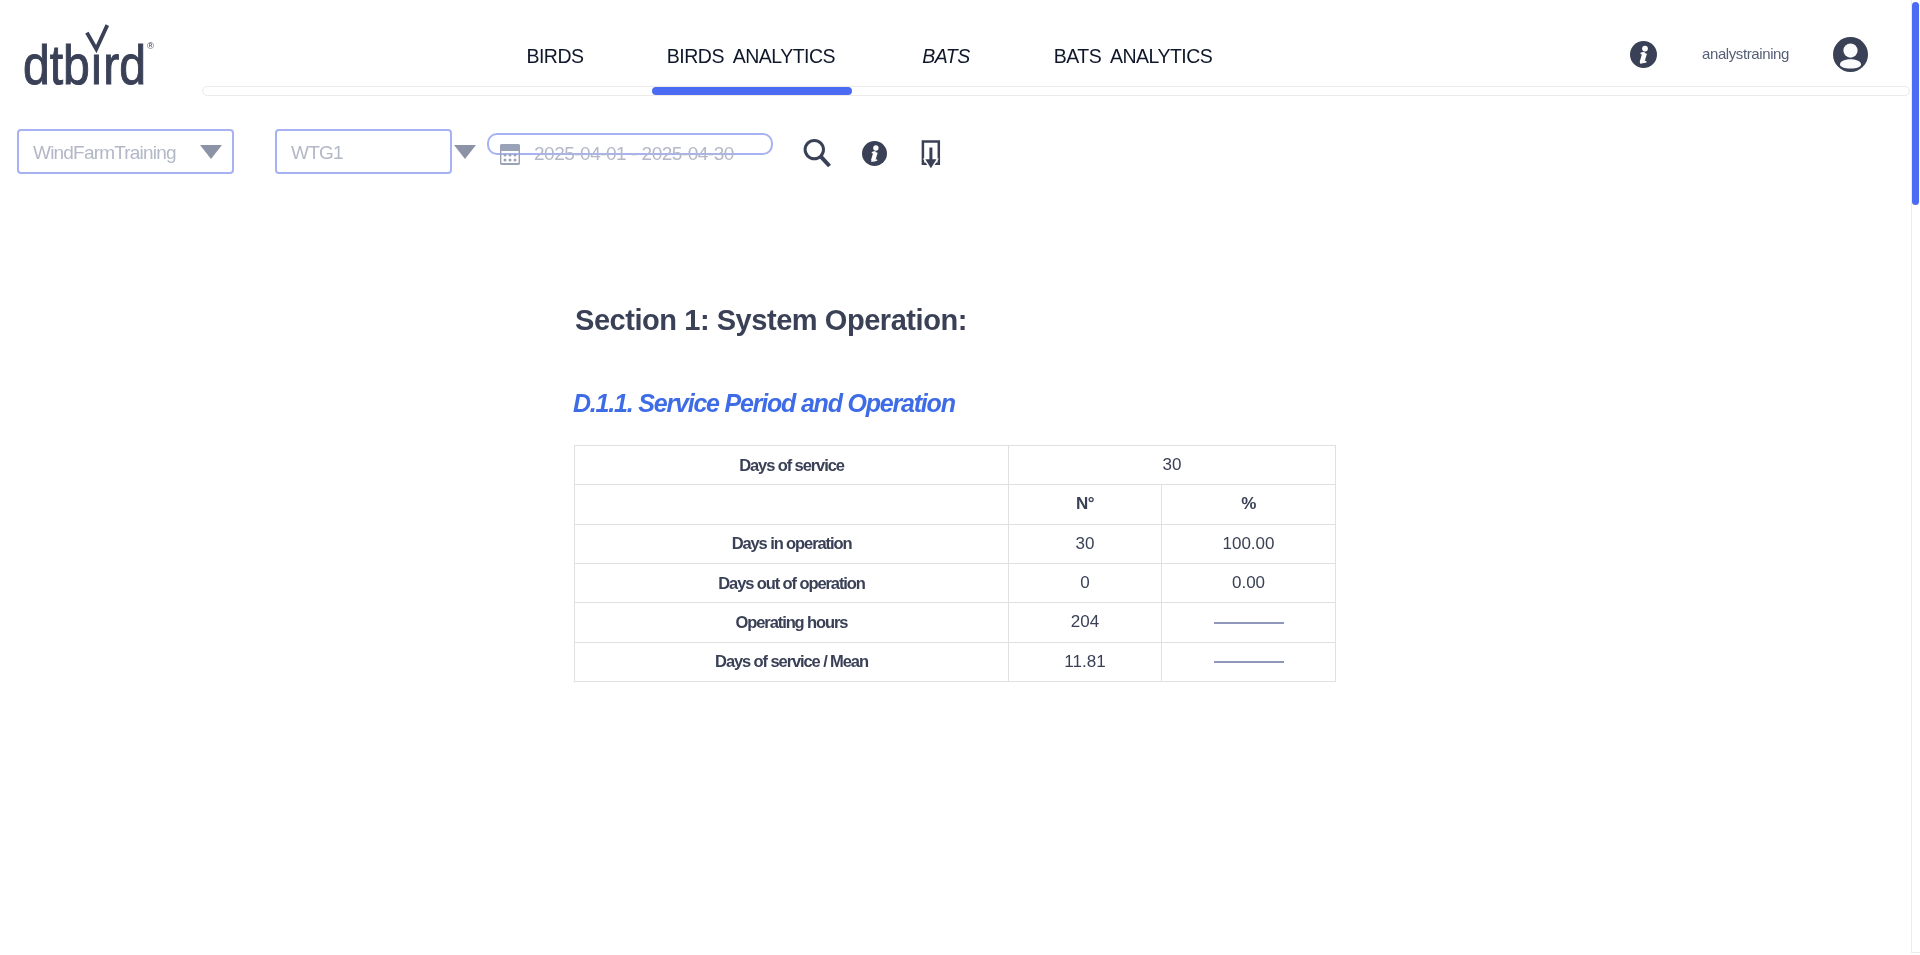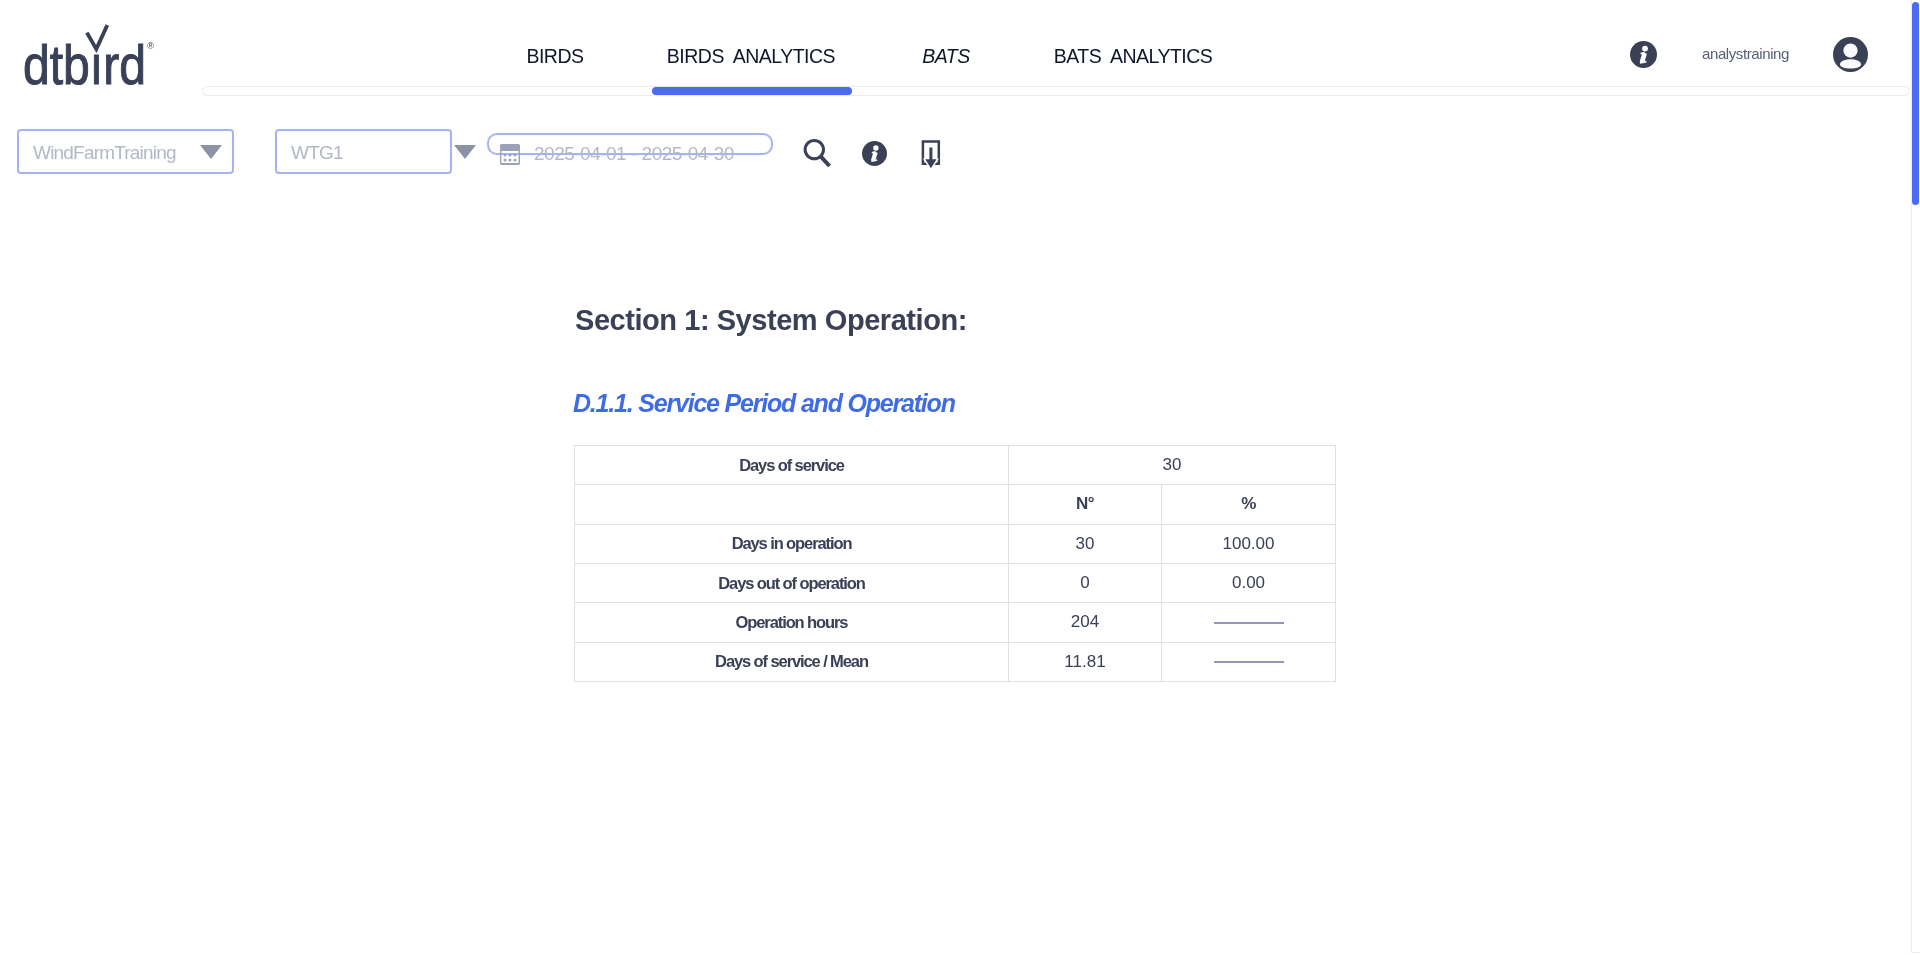--- a/index.html
+++ b/index.html
@@ -117,21 +117,21 @@
         <td class="lab">Days in operation</td>
         <td>30</td>
         <td>100.00</td>
       </tr>
   <tr>
         <td class="lab">Days out of operation</td>
         <td>0</td>
         <td>0.00</td>
       </tr>
   <tr>
-        <td class="lab">Operation hours</td>
+        <td class="lab">Operating hours</td>
         <td>204</td>
         <td><span class="dash"></span></td>
       </tr>
   <tr>
         <td class="lab">Days of service / Mean</td>
         <td>11.81</td>
         <td><span class="dash"></span></td>
       </tr>
 </tbody>
   </table>

